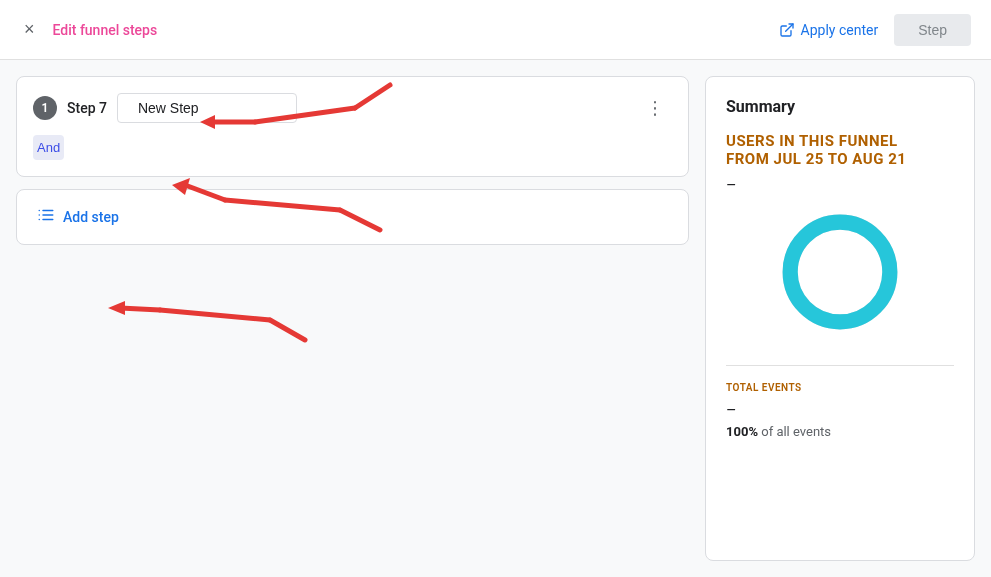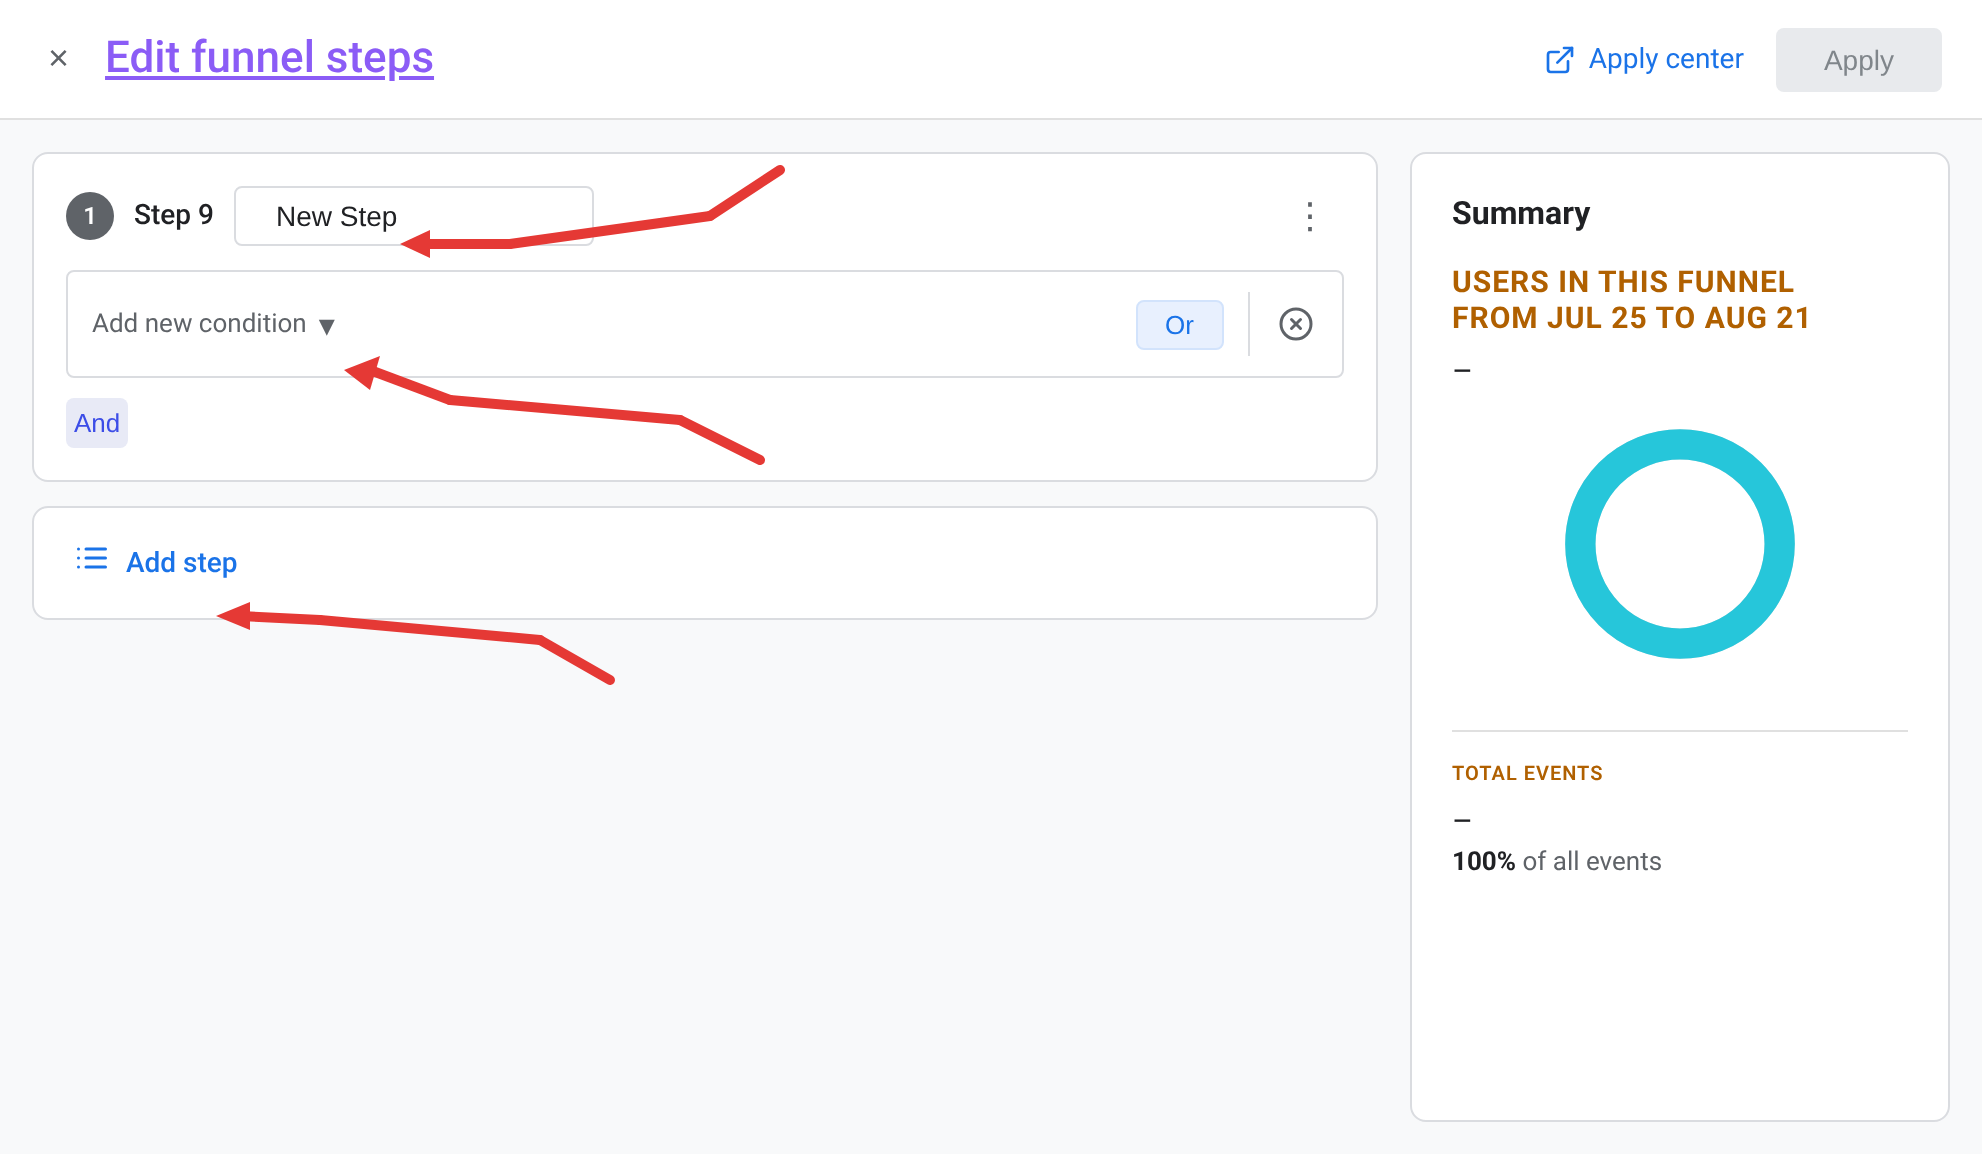--- a/index.html
+++ b/index.html
@@ -33,24 +33,23 @@
       color: #5f6368;
       font-size: 18px;
       background: none;
       border: none;
       padding: 4px;
       display: flex;
       align-items: center;
       justify-content: center;
     }
     .header-title {
-      font-size: 22px;
-      font-weight: 500;
-      color: #8b5cf6;
-      text-decoration: underline;
+      font-size: 14px;
+      font-weight: 500;
+      color: #ec4899;
     }
     .header-right {
       display: flex;
       align-items: center;
       gap: 16px;
     }
     .help-center-link {
       display: flex;
       align-items: center;
       gap: 6px;
@@ -326,53 +325,37 @@
     </div>
     <div class="header-right">
       <a class="help-center-link">
         <svg width="16" height="16" viewBox="0 0 24 24" fill="none" stroke="#1a73e8" stroke-width="2" stroke-linecap="round" stroke-linejoin="round">
           <path d="M18 13v6a2 2 0 0 1-2 2H5a2 2 0 0 1-2-2V8a2 2 0 0 1 2-2h6"></path>
           <polyline points="15 3 21 3 21 9"></polyline>
           <line x1="10" y1="14" x2="21" y2="3"></line>
         </svg>
         <span>Apply center</span>
       </a>
-      <button class="apply-btn">Apply</button>
+      <button class="apply-btn">Step</button>
     </div>
   </div>
 
   <div class="main">
 
     <div class="left-panel">
 
       <div class="step-card">
         <div class="step-header">
           <div class="step-number-badge">1</div>
-          <span class="step-label">Step 9</span>
+          <span class="step-label">Step 7</span>
           <input class="step-name-input" type="text" value="New Step" style="">
           <button class="step-menu-btn">⋮</button>
         </div>
 
         
-        <div class="condition-row">
-          <div class="condition-dropdown">
-            <span>Add new condition</span>
-            <span class="condition-dropdown-icon">▾</span>
-          </div>
-          <div class="condition-spacer"></div>
-          <button class="or-btn">Or</button>
-          <div class="divider-line"></div>
-          <button class="remove-btn">
-            <svg width="18" height="18" viewBox="0 0 24 24" fill="none" stroke="#5f6368" stroke-width="2" stroke-linecap="round" stroke-linejoin="round">
-              <circle cx="12" cy="12" r="10"></circle>
-              <line x1="15" y1="9" x2="9" y2="15"></line>
-              <line x1="9" y1="9" x2="15" y2="15"></line>
-            </svg>
-          </button>
-        </div>
 
         
         <button class="and-btn">And</button>
       </div>
 
       <div class="add-step-card">
         <span class="add-step-icon">
           <svg width="18" height="18" viewBox="0 0 24 24" fill="none" stroke="#1a73e8" stroke-width="2" stroke-linecap="round" stroke-linejoin="round">
             <line x1="8" y1="6" x2="21" y2="6"></line>
             <line x1="8" y1="12" x2="21" y2="12"></line>

